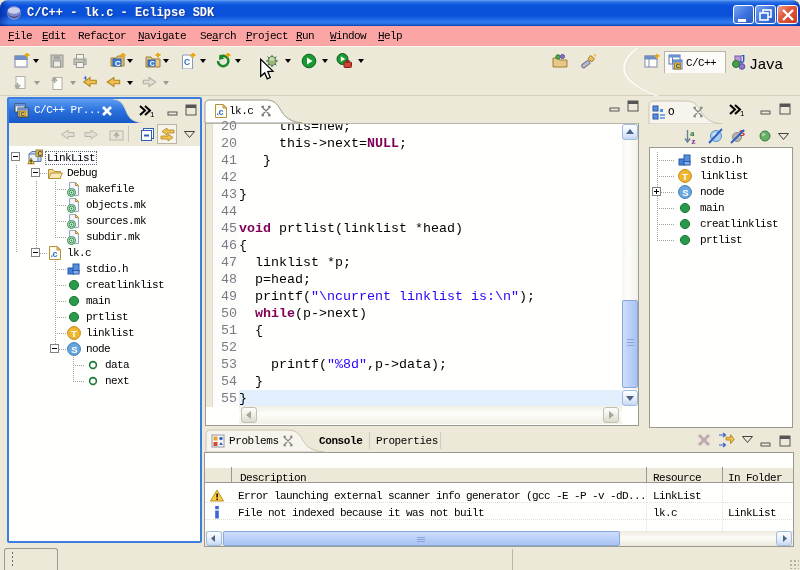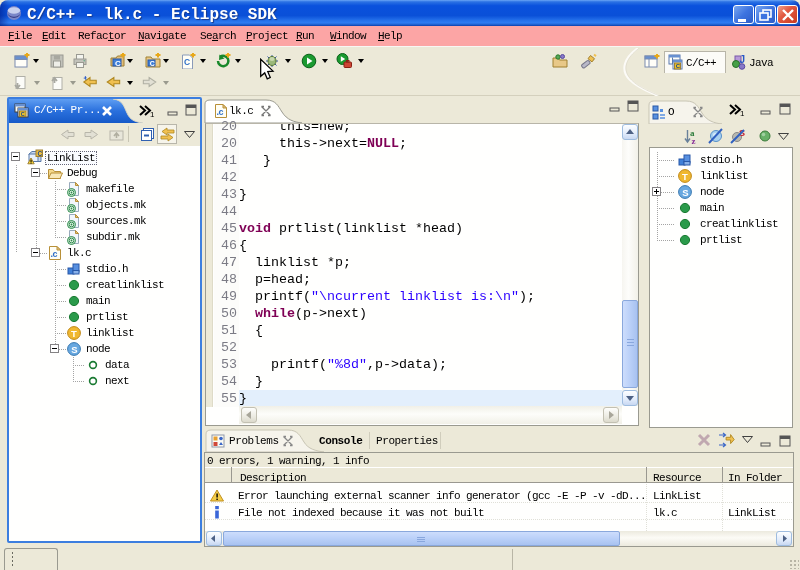--- a/index.html
+++ b/index.html
@@ -1,21 +1,21 @@
 <!DOCTYPE html>
 <html><head>
 <meta charset="utf-8">
 <style>
 *{margin:0;padding:0;box-sizing:border-box}
 html,body{width:800px;height:570px;overflow:hidden}
 #root{position:relative;width:800px;height:570px;background:#ece9d8;font-family:"Liberation Mono",monospace;font-size:11px;letter-spacing:-0.6px;color:#000}
 .ab{position:absolute}
 
 #titlebar{left:0;top:0;width:800px;height:26px;background:linear-gradient(180deg,#6ba6f5 0%,#2c72e4 7%,#0a51dd 22%,#0a50d8 60%,#2470ea 78%,#2e7cf2 88%,#1e5ecc 95%,#0a3eae 100%);border-radius:8px 8px 0 0}
-#titletxt{left:27px;top:6px;color:#fff;font-size:16px;font-weight:bold;letter-spacing:0;text-shadow:1px 1px 1px #1a3a8a}
+#titletxt{left:27px;top:6px;color:#fff;font-size:12px;font-weight:bold;letter-spacing:0;text-shadow:1px 1px 1px #1a3a8a}
 .winbtn{top:5px;width:21px;height:19px;border-radius:3px;border:1px solid #fff}
 #btnmin{left:733px;background:linear-gradient(135deg,#7aa7ef 0%,#3e74e0 50%,#2c5cc8 100%)}
 #btnmax{left:755px;background:linear-gradient(135deg,#7aa7ef 0%,#3e74e0 50%,#2c5cc8 100%)}
 #btncls{left:777px;background:linear-gradient(135deg,#f0a28c 0%,#e25941 40%,#c93a20 100%)}
 .winbtn svg{position:absolute;left:0;top:0}
 
 #menubar{left:0;top:26px;width:800px;height:20px;background:#fca5a5}
 #menubar span{position:absolute;top:4px;font-size:11px;letter-spacing:-0.6px}
 
 #toolbar{left:0;top:46px;width:800px;height:50px;background:#ece9d8;border-top:1px solid #f8f7f4;border-bottom:1px solid #d4d0bd}
@@ -228,21 +228,21 @@
         <rect x="6.5" y="9" width="6" height="6" fill="#e8c030" stroke="#a08030"></rect>
         <text x="7.8" y="14.3" font-size="6" fill="#204888" font-weight="bold" font-family="Liberation Sans">C</text>
       </svg>
  <span class="ab" style="left:686px;top:10px;font-size:11px;letter-spacing:-0.6px">C/C++</span>
  <svg class="ticon" style="left:731px;top:7px" viewBox="0 0 16 16">
         <rect x="4" y="2" width="6" height="7" fill="#b89ad8" stroke="#7858a8"></rect>
         <circle cx="5" cy="10" r="3.5" fill="#48a048" stroke="#287028"></circle>
         <circle cx="11" cy="12.5" r="2.8" fill="#8878c8" stroke="#5848a0"></circle>
         <text x="8.5" y="9" font-size="10" fill="#2858c8" font-weight="bold" font-family="Liberation Sans">J</text>
       </svg>
- <span class="ab" style="left:749px;top:10px;font-size:11px;letter-spacing:-0.6px">Java</span>
+ <span class="ab" style="left:749px;top:10px;font-size:15px;letter-spacing:-0.6px">Java</span>
 
 </div>
 
 <div class="ab" id="leftpanel">
 <div id="lp-head" class="ab">
  <svg class="ab" style="left:0;top:0" width="191" height="24" viewBox="0 0 191 24">
           <defs>
             <linearGradient id="bluetab" x1="0" y1="0" x2="0" y2="1">
               <stop offset="0" stop-color="#5f9ef2"></stop>
               <stop offset="0.5" stop-color="#2a70dd"></stop>
@@ -634,23 +634,20 @@
         <path d="M1.5 1.5 L11.5 1.5 L6.5 7.5z" fill="#ece9d8" stroke="#404040"></path>
       </svg>
 <svg class="ab" style="left:556px;top:7px" width="12" height="11" viewBox="0 0 12 11">
         <rect x="1" y="7" width="9" height="3" fill="#ece9d8" stroke="#555"></rect>
       </svg>
 <svg class="ab" style="left:575px;top:6px" width="12" height="12" viewBox="0 0 12 12">
         <rect x="1" y="1" width="10" height="10" fill="#ece9d8" stroke="#555"></rect>
         <rect x="1" y="1" width="10" height="3" fill="#555"></rect>
       </svg>
 <div id="pb-content" class="ab">
-<div class="ab" style="left:0;top:0;width:588px;height:14px;background:#ece9d8">
-          <span style="position:absolute;left:2px;top:2px;white-space:pre">0 errors, 1 warning, 1 info</span>
-        </div>
 <div class="ab" style="left:0;top:14px;width:588px;height:16px;background:#ece9d8;border-top:1px solid #fff;border-bottom:1px solid #9a9890"></div>
 <div class="ab" style="left:26px;top:14px;width:1px;height:16px;background:#9a9890"></div>
 <div class="ab" style="left:441px;top:14px;width:1px;height:16px;background:#9a9890"></div>
 <div class="ab" style="left:517px;top:14px;width:1px;height:16px;background:#9a9890"></div>
 <span class="ab" style="left:35px;top:19px">Description</span>
 <span class="ab" style="left:448px;top:19px">Resource</span>
 <span class="ab" style="left:523px;top:19px">In Folder</span>
 <svg class="ab" style="left:5px;top:36px" width="14" height="13" viewBox="0 0 14 13">
           <path d="M7 1 L13.5 12 L0.5 12z" fill="#f4cc46" stroke="#c09020"></path>
           <rect x="6.4" y="4.5" width="1.4" height="4" fill="#000"></rect>

